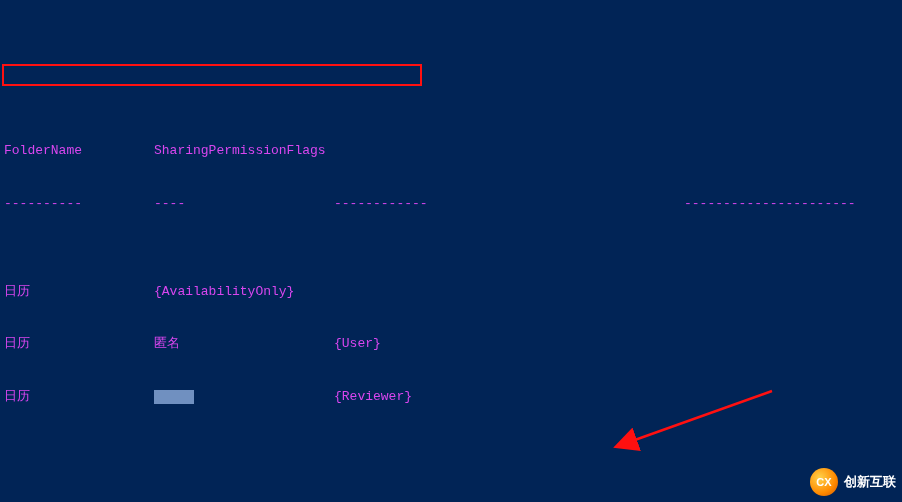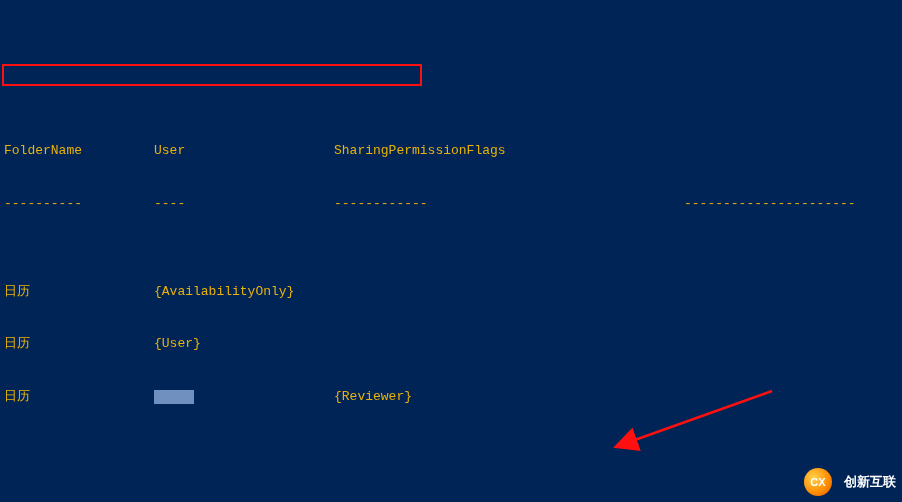--- a/index.html
+++ b/index.html
@@ -13,21 +13,21 @@
     overflow: hidden;
     position: relative;
     white-space: pre;
     line-height: 1.35;
   }
   .console {
     padding: 2px 4px;
   }
   .header-row, .data-row {
     display: flex;
-    color: #eab308;
+    color: #d946ef;
   }
   .col-folder { width: 150px; }
   .col-user { width: 180px; }
   .col-access { width: 350px; }
   .col-flags { flex: 1; }
   .redbox {
     border: 2px solid #ff1010;
     position: absolute;
     left: 2px;
     top: 64px;
@@ -49,21 +49,21 @@
     bottom: 40px;
     pointer-events: none;
   }
   .arrow svg { overflow: visible; }
   .watermark {
     position: absolute;
     right: 6px;
     bottom: 6px;
     display: flex;
     align-items: center;
-    gap: 12px;
+    gap: 6px;
     color: #ffffff;
     font-family: sans-serif;
     font-size: 13px;
     font-weight: bold;
   }
   .wm-icon {
     width: 28px; height: 28px; border-radius: 50%;
     background: radial-gradient(circle at 35% 35%, #ffd24a, #ff8a00 60%, #d05500 100%);
     display: flex; align-items: center; justify-content: center;
     color: #fff; font-size: 11px; font-weight: bold;
@@ -72,37 +72,37 @@
 </head>
 <body>
 
 
 
 <div class="console">
 
   
   <div class="header-row">
     <span class="col-folder">FolderName</span>
-    <span class="col-user">User</span>
     <span class="col-flags">SharingPermissionFlags</span>
   </div>
   <div class="header-row">
     <span class="col-folder">----------</span>
     <span class="col-user">----</span>
     <span class="col-access">------------</span>
     <span class="col-flags">----------------------</span>
   </div>
 
   
   <div class="data-row">
     <span class="col-folder">日历</span>
     <span class="col-access">{AvailabilityOnly}</span>
   </div>
   <div class="data-row">
     <span class="col-folder">日历</span>
+    <span class="col-user">匿名</span>
     <span class="col-access">{User}</span>
   </div>
   <div class="data-row">
     <span class="col-folder">日历</span>
     <span class="col-user"><span class="redacted" style="width:40px">&nbsp;</span></span>
     <span class="col-access">{Reviewer}</span>
   </div>
 
   <div class="blank"></div>
   

